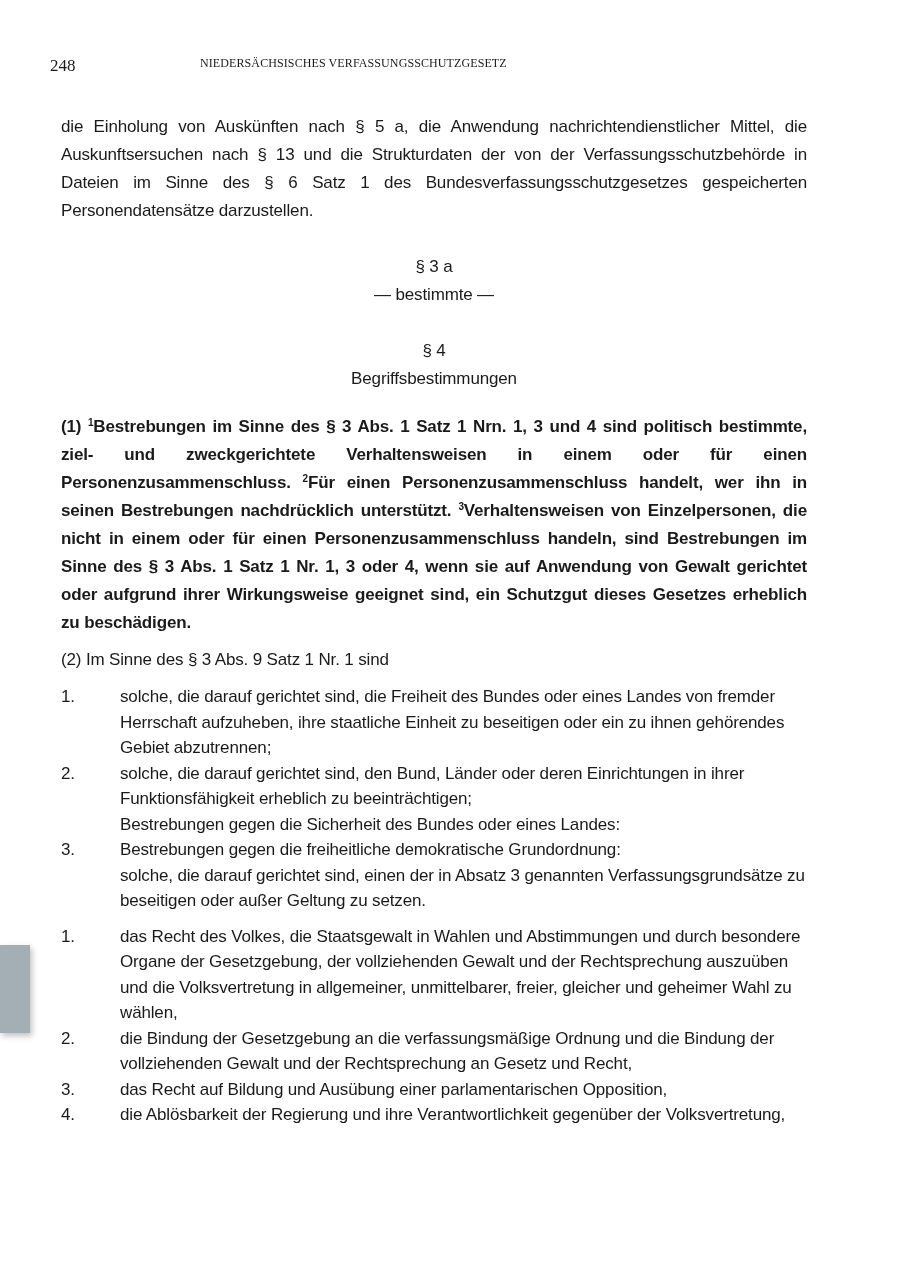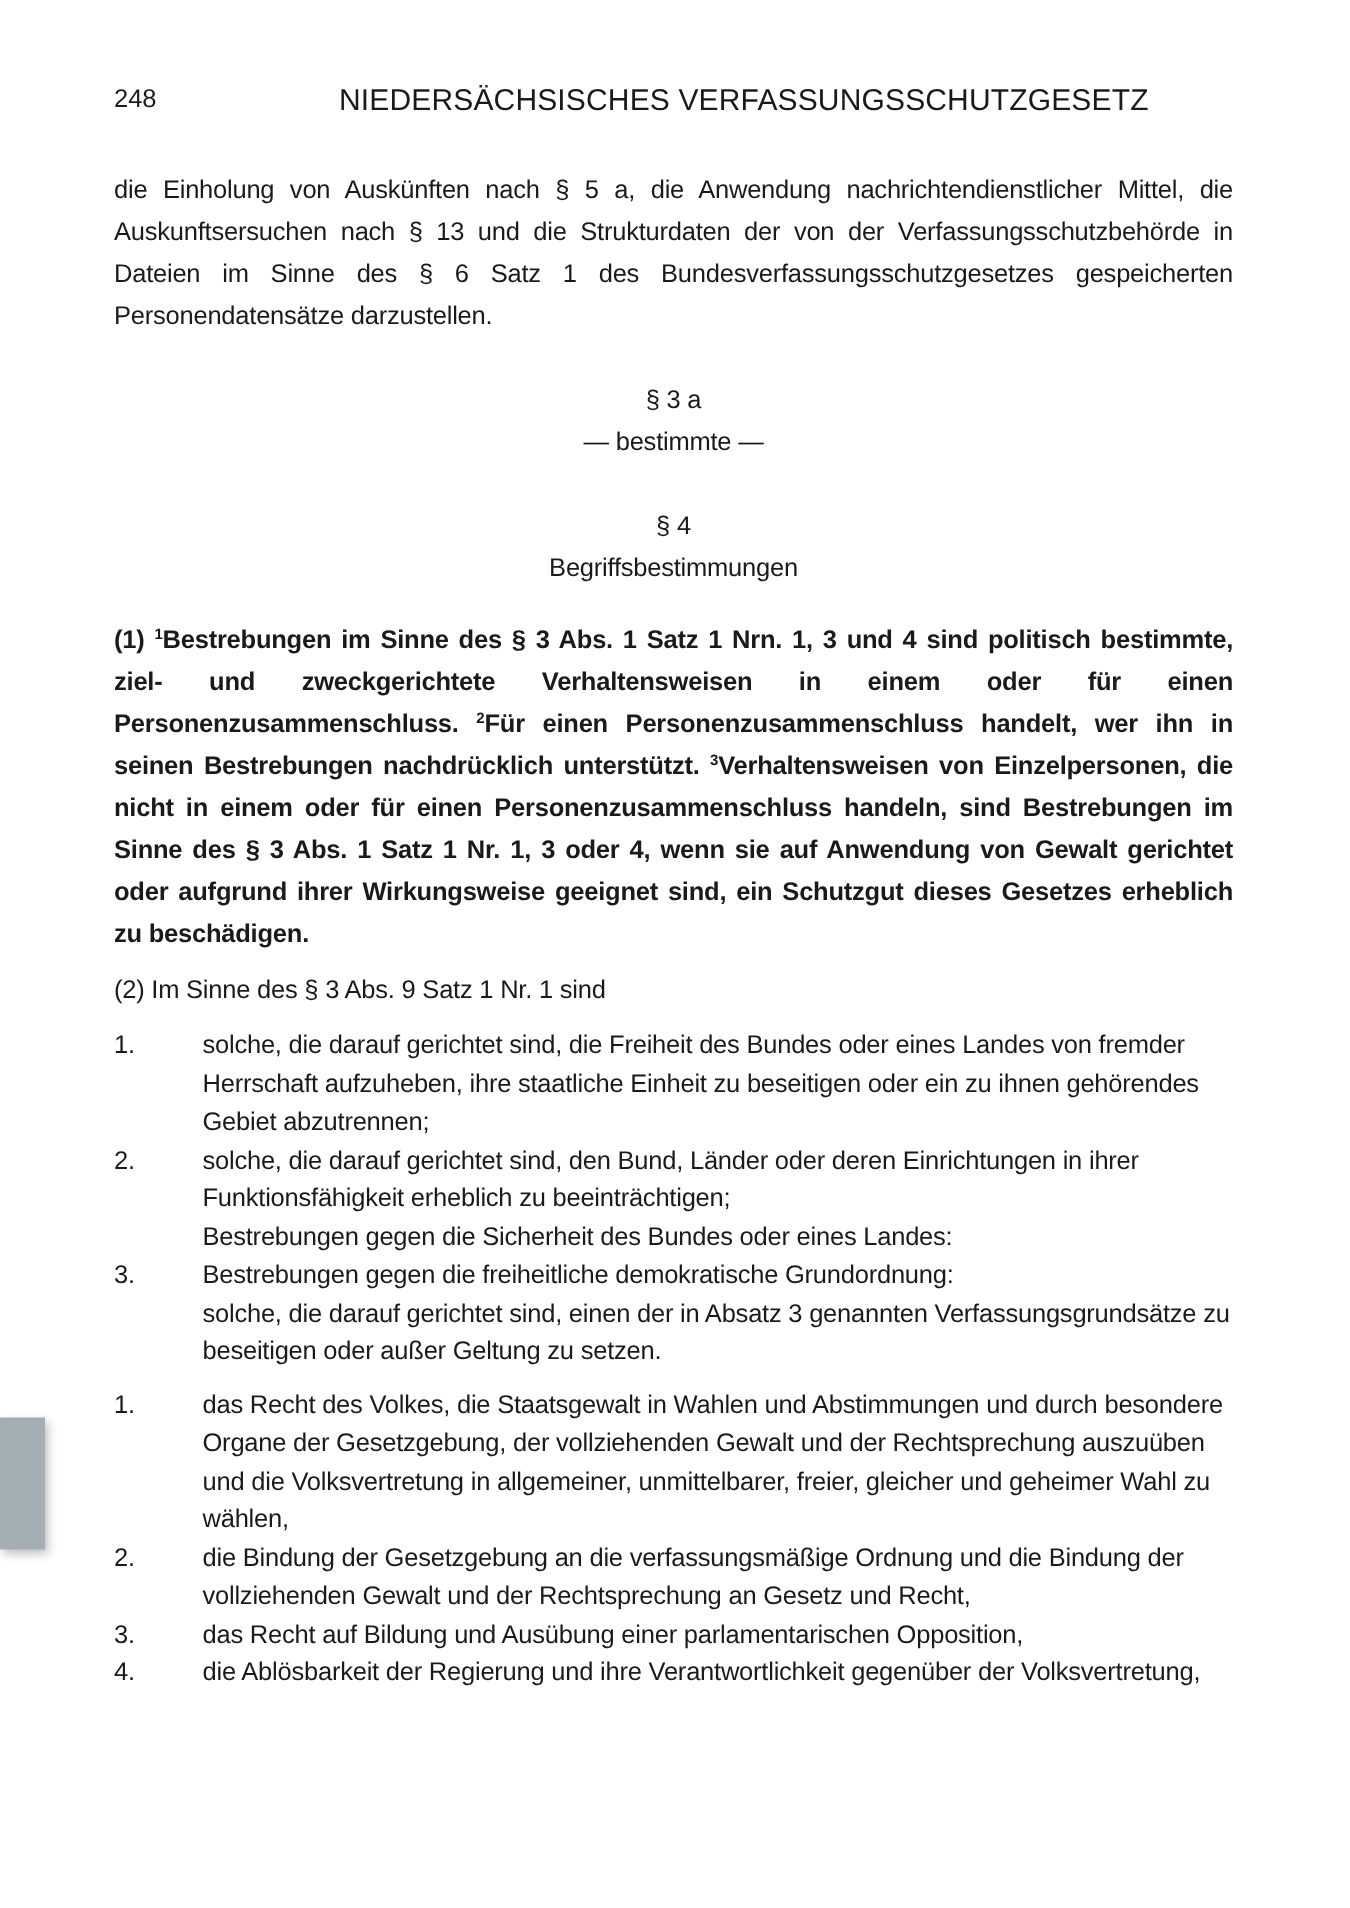--- a/index.html
+++ b/index.html
@@ -1,25 +1,25 @@
 <!DOCTYPE html>
 <html><head>
 <meta charset="utf-8">
 <style>
   html, body { margin: 0; padding: 0; background: #ffffff; }
   body {
     width: 900px; height: 1272px; position: relative; overflow: hidden;
     font-family: "Liberation Sans", "DejaVu Sans", sans-serif;
     color: #1a1a1a;
   }
-  .header { position: absolute; top: 56px; left: 76px; right: 62px; height: 24px; font-size: 16.5px; }
+  .header { position: absolute; top: 56px; left: 50px; right: 62px; height: 24px; font-size: 16.5px; font-family: Liberation Serif, serif; }
   .page-num { position: absolute; left: 0; top: 0; font-size: 17px; }
-  .running-title { position: absolute; left: 150px; top: 0; letter-spacing: 0.1px; font-size: 20px; }
+  .running-title { position: absolute; left: 150px; top: 0; letter-spacing: 0.1px; font-size: 12px; }
   .content {
-    position: absolute; top: 113px; left: 76px; width: 746px;
+    position: absolute; top: 113px; left: 61px; width: 746px;
     font-size: 17px; line-height: 28px; letter-spacing: -0.15px;
   }
   p { margin: 0; text-align: justify; }
   .center { text-align: center; }
   .section { margin-top: 20px; font-weight: bold; }
   .section-gap { margin-top: 28px; }
   sup { font-size: 10px; vertical-align: 6px; line-height: 0; }
   .para { margin-top: 9px; }
   .list { margin-top: 10px; }
   .item { display: flex; line-height: 25.5px; }

